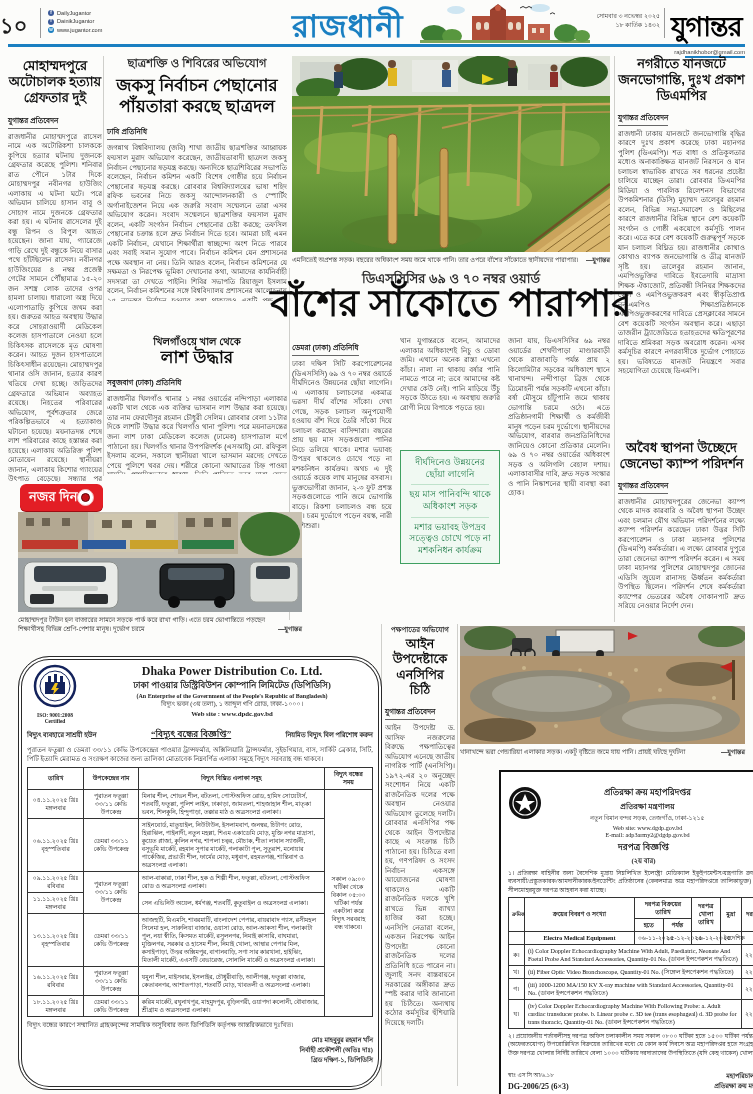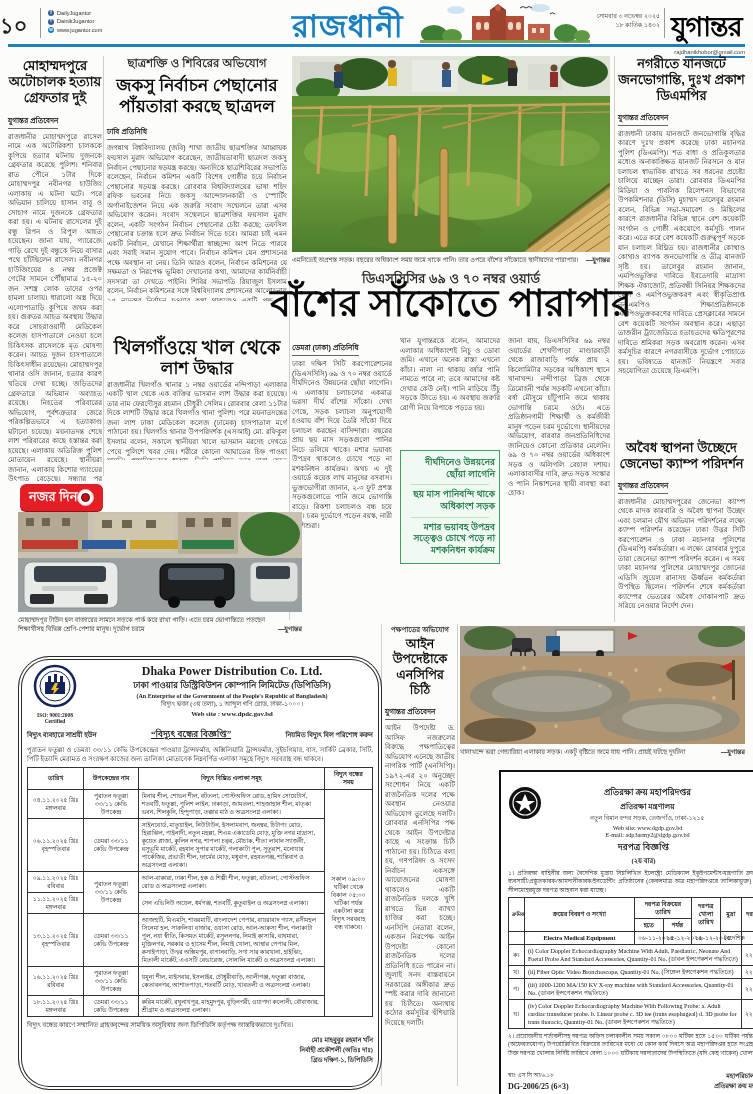--- a/index.html
+++ b/index.html
@@ -19,21 +19,21 @@
   .social-row{display:flex;align-items:center;gap:3px;font-size:5.6px;color:#333;line-height:1.5;}
   .sicon{width:6px;height:6px;border-radius:50%;background:#3b5998;color:#fff;font-size:4.5px;
          display:inline-flex;align-items:center;justify-content:center;font-weight:bold;}
   .sicon.web{background:#1a7fc1;}
   .masthead{font-size:31px;font-weight:900;color:#1a7fc1;letter-spacing:1px;
             text-shadow:0 0 1px #bfe0f2;}
   .brand{font-size:27px;font-weight:900;color:#000;letter-spacing:-1px;}
   .dates{font-size:6.2px;color:#333;text-align:right;line-height:1.5;}
   .email{font-size:5.8px;color:#444;text-align:right;}
   .box-green{border:1.5px solid #3fa061;background:#f0f9f2;padding:6px 4px;text-align:center;}
-  .box-green .l1{color:#1d7a46;font-weight:bold;font-size:9px;line-height:1.3;text-align:right;}
+  .box-green .l1{color:#1d7a46;font-weight:normal;font-size:9px;line-height:1.3;}
   .box-green .sep{height:1px;background:#bfe2cb;margin:4px 6px;}
   .badge{display:inline-flex;align-items:center;gap:0;background:#e31e25;color:#fff;font-weight:bold;
          font-size:13px;padding:3px 9px;border-radius:6px;box-shadow:0 1px 0 #9e0d12;}
   .eye{width:15px;height:15px;border-radius:50%;background:#fff;display:inline-flex;align-items:center;
        justify-content:center;border:1.5px solid #f7b3b5;}
   .eye i{width:7px;height:7px;border-radius:50%;background:#c21218;display:block;border:1.5px solid #5b0408;}
   .notice{font-family:"Liberation Serif","DejaVu Serif",serif;}
   .dpdc-box{border:1.5px solid #2a2a2a;box-shadow:inset 0 0 0 2px #fff,inset 0 0 0 3px #2a2a2a;
             background:#fff;padding:7px 8px;}
   .dgdp-box{border:2px solid #111;background:#fff;padding:14px 7px;margin-left:39px;}
@@ -217,22 +217,23 @@
     <div class="bd" style="height:298px;">রাজধানী ঢাকায় যানজটে জনভোগান্তি বৃদ্ধির কারণে দুঃখ প্রকাশ করেছে ঢাকা মহানগর পুলিশ (ডিএমপি)। শত বাধা ও প্রতিকূলতার মধ্যেও অনাকাঙ্ক্ষিত যানজট নিরসনে ও যান চলাচল স্বাভাবিক রাখতে সব ধরনের প্রচেষ্টা চালিয়ে যাচ্ছেন তারা। রোববার ডিএমপির মিডিয়া ও পাবলিক রিলেশনস বিভাগের উপকমিশনার (ডিসি) মুহাম্মদ তালেবুর রহমান বলেন, বিভিন্ন সভা-সমাবেশ ও মিছিলের কারণে রাজধানীর বিভিন্ন স্থানে বেশ কয়েকটি সংগঠন ও গোষ্ঠী একযোগে কর্মসূচি পালন করে। এতে করে বেশ কয়েকটি গুরুত্বপূর্ণ সড়কে যান চলাচল বিঘ্নিত হয়। রাজধানীর কোথাও কোথাও ব্যাপক জনভোগান্তি ও তীব্র যানজট সৃষ্টি হয়। তালেবুর রহমান জানান, এমপিওভুক্তির দাবিতে ইবতেদায়ি মাদ্রাসা শিক্ষক ঐক্যজোট, প্রতিবন্ধী সিনিয়র শিক্ষকদের স্কেল ও এমপিওভুক্তকরণ এবং স্বীকৃতিপ্রাপ্ত নন-এমপিও শিক্ষাপ্রতিষ্ঠানকে এমপিওভুক্তকরণের দাবিতে প্রেসক্লাবের সামনে বেশ কয়েকটি সংগঠন অবস্থান করে। এছাড়া তাজরীন ট্র্যাজেডিতে হতাহতদের ক্ষতিপূরণের দাবিতে শ্রমিকরা সড়ক অবরোধ করেন। এসব কর্মসূচির কারণে নগরবাসীকে দুর্ভোগ পোহাতে হয়। ভবিষ্যতে যানজট নিয়ন্ত্রণে সবার সহযোগিতা চেয়েছে ডিএমপি।</div>
   </div>
 
   <div class="abs" style="left:618px;top:440px;width:127px;">
     <div class="hc" style="font-size:13px;">অবৈধ স্থাপনা উচ্ছেদে জেনেভা ক্যাম্প পরিদর্শন</div>
     <div style="margin-top:2px;"><span class="by">যুগান্তর প্রতিবেদন</span></div>
     <div class="bd" style="height:112px;">রাজধানীর মোহাম্মদপুরের জেনেভা ক্যাম্প থেকে মাদক কারবারি ও অবৈধ স্থাপনা উচ্ছেদ এবং চলমান যৌথ অভিযান পরিদর্শনের লক্ষ্যে ক্যাম্প পরিদর্শন করেছেন ঢাকা উত্তর সিটি করপোরেশন ও ঢাকা মহানগর পুলিশের (ডিএমপি) কর্মকর্তারা। এ লক্ষ্যে রোববার দুপুরে তারা জেনেভা ক্যাম্প পরিদর্শন করেন। এ সময় ঢাকা মহানগর পুলিশের মোহাম্মদপুর জোনের এডিসি জুয়েল রানাসহ ঊর্ধ্বতন কর্মকর্তারা উপস্থিত ছিলেন। পরিদর্শন শেষে কর্মকর্তারা ক্যাম্পের ভেতরের অবৈধ দোকানপাট দ্রুত সরিয়ে নেওয়ার নির্দেশ দেন।</div>
   </div>
 
   <div class="abs" style="left:107px;top:336px;width:180px;">
-    <div class="hc" style="font-size:19px;">খিলগাঁওয়ে খাল থেকে</div>
+    <div class="hc" style="font-size:10px;">খিলগাঁওয়ে খাল থেকে</div>
     <div class="hc" style="font-size:17px;">লাশ উদ্ধার</div>
+    <div style="margin-top:2px;"><span class="by">সবুজবাগ (ঢাকা) প্রতিনিধি</span></div>
     <div class="bd" style="height:80px;">রাজধানীর খিলগাঁও থানার ১ নম্বর ওয়ার্ডের নন্দিপাড়া এলাকার একটি খাল থেকে এক ব্যক্তির ভাসমান লাশ উদ্ধার করা হয়েছে। তার নাম ফেরদৌসুর রহমান চৌধুরী সেলিম। রোববার বেলা ১১টার দিকে লাশটি উদ্ধার করে খিলগাঁও থানা পুলিশ। পরে ময়নাতদন্তের জন্য লাশ ঢাকা মেডিকেল কলেজ (ঢামেক) হাসপাতাল মর্গে পাঠানো হয়। খিলগাঁও থানার উপপরিদর্শক (এসআই) মো. রফিকুল ইসলাম বলেন, সকালে স্থানীয়রা খালে ভাসমান মরদেহ দেখতে পেয়ে পুলিশে খবর দেয়। শরীরে কোনো আঘাতের চিহ্ন পাওয়া যায়নি। প্রাথমিকভাবে ধারণা, তিনি পানিতে ডুবে মারা যেতে পারেন। পরিবারের সঙ্গে যোগাযোগের চেষ্টা চলছে।</div>
   </div>
 
   <div class="abs" style="left:20px;top:484px;">
     <span class="badge">
       <span>নজর দিন</span>
       <span class="eye">
           <i></i>
         </span>
     </span>

